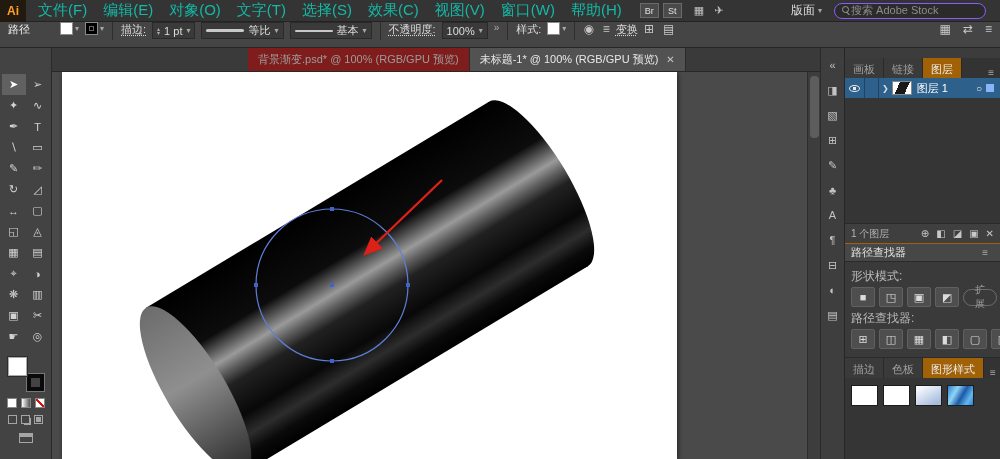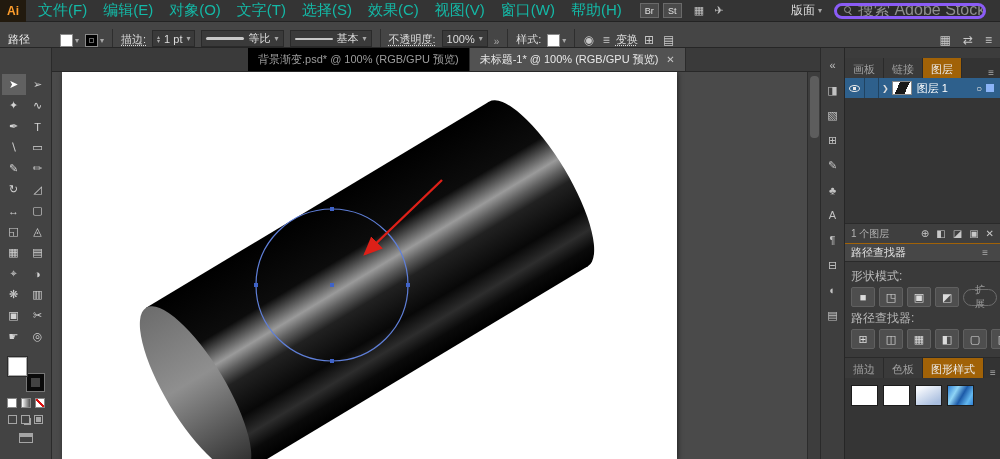--- a/index.html
+++ b/index.html
@@ -15,32 +15,32 @@
   .menus { display:flex; height:100%; align-items:center; margin-left:4px; }
   .menu-item { padding:0 8px; color:#14b8a6; font-size:15px; white-space:nowrap; }
   .badges { display:flex; gap:4px; margin-left:10px; }
   .badge { width:19px; height:15px; background:#4a4a4a; border:1px solid #6a6a6a;
     font-size:9px; color:#e0e0e0; display:flex; align-items:center; justify-content:center; }
   .mb-icons { display:flex; gap:10px; margin-left:12px; }
   .mb-icon { color:#c0c0c0; font-size:11px; }
   .spacer { flex:1; }
   .workspace { display:flex; align-items:center; gap:3px; margin-right:12px; color:#ddd; }
   .caret { font-size:8px; color:#a8a8a8; }
-  .searchbox { width:152px; height:16px; background:#2b2b2b; border:3px solid #8b5cf6;
-    border-radius:8px; display:flex; align-items:center; gap:5px; padding:0 7px;
-    margin-right:14px; color:#8d8d8d; font-size:16px; white-space:nowrap; overflow:hidden; }
+  .searchbox { width:152px; height:16px; background:#2b2b2b; border:1px solid #8b5cf6;
+    border-radius:8px; display:flex; align-items:center; padding:0 7px;
+    margin-right:14px; color:#8d8d8d; font-size:11px; white-space:nowrap; overflow:hidden; }
   .search-icon { width:9px; height:9px; position:relative; display:inline-block; flex:none; }
   .search-icon::before { content:""; position:absolute; width:5px; height:5px;
     border:1px solid #999; border-radius:50%; left:0; top:0; }
   .search-icon::after { content:""; position:absolute; width:4px; height:1px;
     background:#999; transform:rotate(45deg); left:4px; top:7px; }
 
   
   .controlbar { height:26px; background:#454545; border-bottom:1px solid #262626;
-    display:flex; align-items:flex-end; gap:6px; padding:0 8px; font-size:11px; }
+    display:flex; align-items:flex-start; gap:6px; padding:0 8px; font-size:11px; }
   .cb-strong { color:#eee; margin-right:24px; }
   .cb-link { color:#d8d8d8; text-decoration:underline dotted; text-underline-offset:2px; }
   .vr { width:1px; height:18px; background:#2e2e2e; margin:0 2px; flex:none; }
   .swatch-dd { display:flex; align-items:center; gap:2px; }
   .sw { width:13px; height:13px; border:1px solid #8a8a8a; background:#fff; display:inline-block; }
   .sw-stroke { background:#000; box-shadow: inset 0 0 0 3px #000, inset 0 0 0 4px #666; }
   .sw-style { background:#fff; }
   .stepper, .dd-box { display:flex; align-items:center; gap:4px; height:17px;
     background:#3a3a3a; border:1px solid #2a2a2a; padding:0 4px; }
   .spin { display:flex; flex-direction:column; }
@@ -75,21 +75,21 @@
   .dm2 { box-shadow:2px 2px 0 -1px #a5a5a5; }
   .dm3 { background:linear-gradient(#a5a5a5 0 0) center/5px 5px no-repeat; }
   .tb-screen { width:14px; height:10px; border:1px solid #a5a5a5; margin-top:9px;
     background:linear-gradient(#a5a5a5 0 0) top/100% 3px no-repeat; }
 
   
   .center { flex:1; display:flex; flex-direction:column; min-width:0; }
   .tabbar { height:24px; background:#3a3a3a; border-bottom:1px solid #282828;
     display:flex; align-items:flex-end; padding-left:196px; }
   .doc-tab { height:23px; display:flex; align-items:center; padding:0 10px; font-size:11px;
-    background:#000000; color:#9c9c9c; border-right:1px solid #2b2b2b; white-space:nowrap; }
+    background:#7f1d1d; color:#9c9c9c; border-right:1px solid #2b2b2b; white-space:nowrap; }
   .doc-tab.active { background:#525252; color:#e8e8e8; }
   .tab-close { margin-left:8px; font-size:10px; color:#c5c5c5; }
   .canvas { flex:1; position:relative; background:#4a4a4a; overflow:hidden; }
   .artboard { position:absolute; left:10px; top:0; width:615px; height:387px; background:#fff;
     box-shadow:1px 1px 5px rgba(0,0,0,.55); }
   .vscroll { position:absolute; right:0; top:0; bottom:0; width:13px; background:#3d3d3d;
     border-left:1px solid #2c2c2c; }
   .vthumb { position:absolute; top:4px; left:2px; width:9px; height:62px; background:#5d5d5d; border-radius:4px; }
 
   

